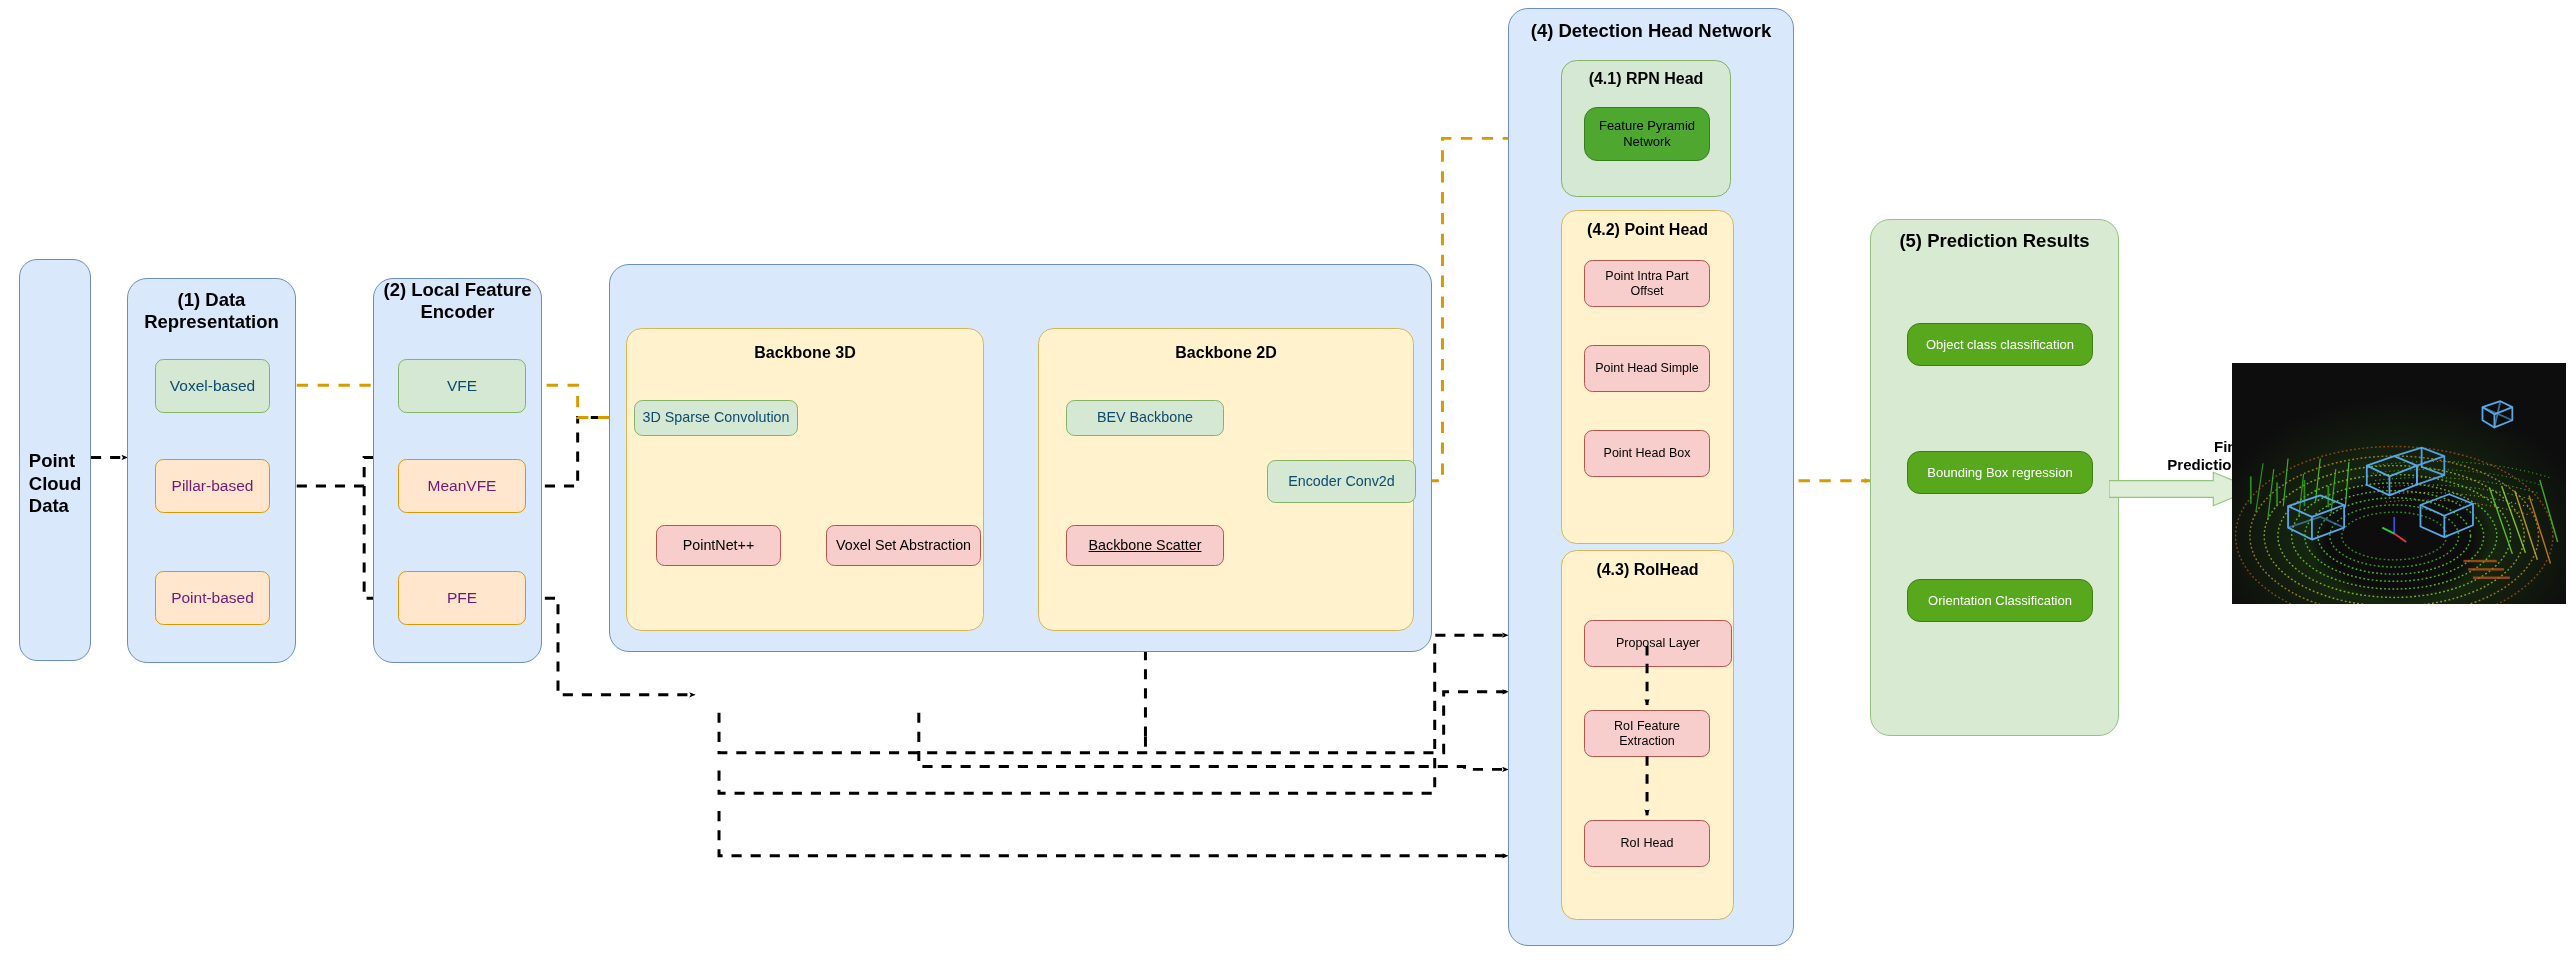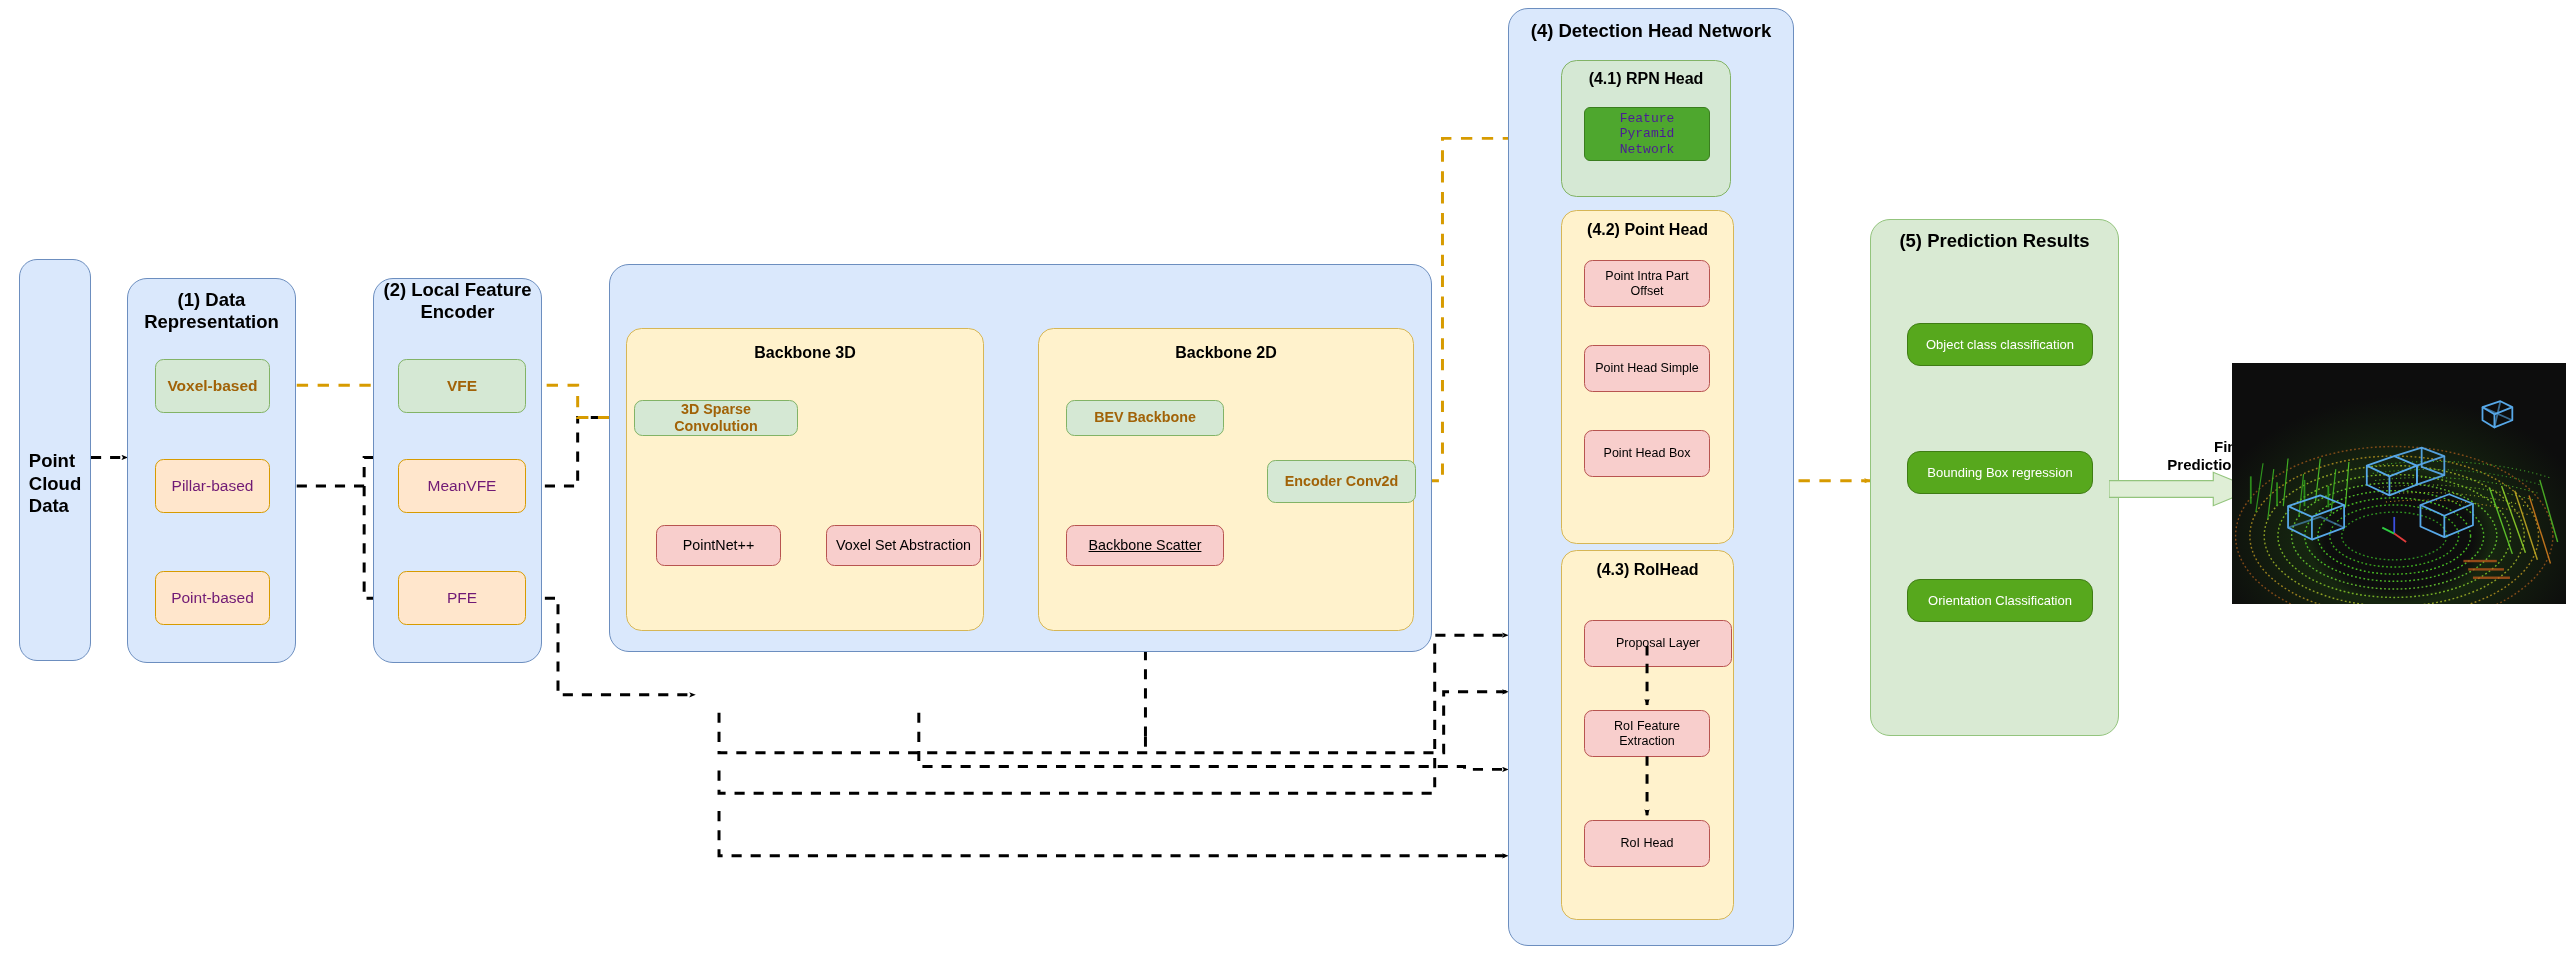--- a/index.html
+++ b/index.html
@@ -11,24 +11,24 @@
   .grp-blue{background:#dae8fc;border:1.8px solid #6c8ebf;}
   .grp-yel{background:#fff2cc;border:1.8px solid #d6b656;}
   .grp-grn-lt{background:#d5e8d4;border:1.8px solid #82b366;}
   .grp-grn-pale{background:#d9ead3;border:1.8px solid #93c47d;}
 
   .grp-title{position:absolute;left:0;right:0;text-align:center;font-weight:bold;color:#000;line-height:1.18;}
 
   
   .node{position:absolute;box-sizing:border-box;display:flex;align-items:center;justify-content:center;
         text-align:center;border-radius:8.4px;line-height:1.2;padding:1.2px 3.6px;}
-  .n-green{background:#d5e8d4;border:1.5px solid #82b366;color:#a16207;font-weight:bold;}
+  .n-green{background:#d5e8d4;border:1.5px solid #82b366;color:#0c4a6e;}
   .n-yellow{background:#ffe6cc;border:1.5px solid #d79b00;color:#701a75;text-align:right;}
   .n-pink{background:#f8cecc;border:1.5px solid #b85450;color:#000;}
-  .n-dkgreen{background:#4ea72e;border:1.5px solid #3a7d1f;color:#4c1d95;border-radius:6px;font-family:Liberation Mono, monospace;}
+  .n-dkgreen{background:#4ea72e;border:1.5px solid #3a7d1f;color:#000000;border-radius:13px;}
   .n-dkgreen2{background:#57a81d;border:1.5px solid #3f7c14;color:#ffffff;border-radius:13px;}
 
   
   .side-label{position:absolute;display:flex;align-items:center;justify-content:center;text-align:left;
               font-weight:bold;color:#000;line-height:1.22;margin-top:24px;}
 
   
   #wires{position:absolute;left:0;top:0;width:2576px;height:965px;pointer-events:none;}
 
   

